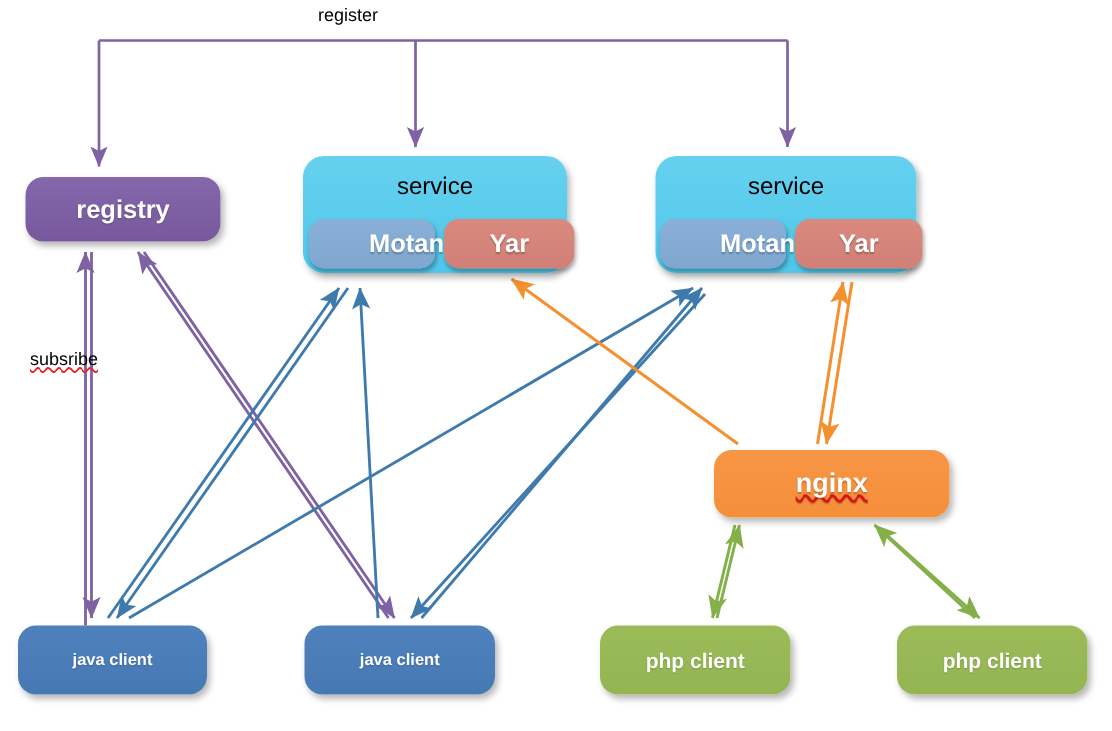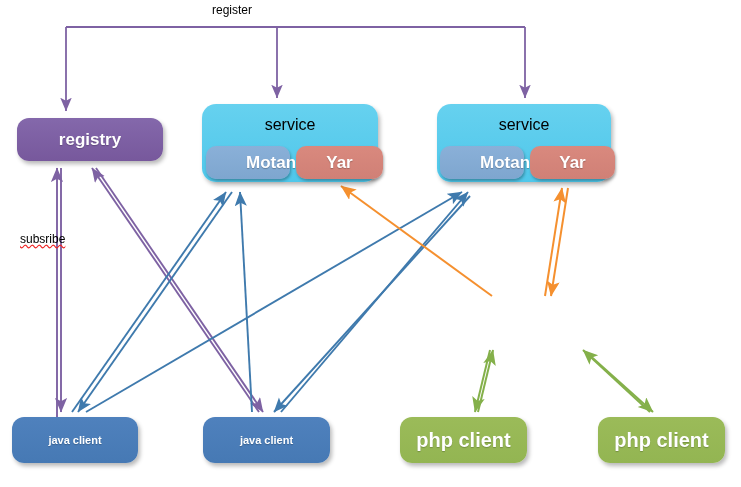--- a/index.html
+++ b/index.html
@@ -42,21 +42,21 @@
   .node-registry {
     background: linear-gradient(to bottom, #8468ab, #77589c);
     font-size: 17px;
   }
   .node-java {
     background: linear-gradient(to bottom, #4f81bd, #4679b4);
     font-size: 11px;
   }
   .node-php {
     background: linear-gradient(to bottom, #9bbb59, #93b552);
-    font-size: 20px;
+    font-size: 14px;
   }
   .node-nginx {
     background: linear-gradient(to bottom, #f79646, #f58e39);
     font-size: 18px;
   }
   .node-service {
     background: linear-gradient(to bottom, #66d1ef, #4fc7ea);
     border-radius: 14px;
     display: block;
   }
@@ -188,21 +188,21 @@
     <g>
       <path d="M650,412 L583,350" stroke="#84b04a" stroke-width="2" fill="none" marker-end="url(#ah-green)"></path>
       <path d="M586,352 L653,412" stroke="#84b04a" stroke-width="2" fill="none" marker-end="url(#ah-green)"></path>
     </g>
   </svg>
 
   <div class="edge-label" style="left:212px; top:3px;">register</div>
 
   <div class="edge-label spell" style="left:20px; top:200px;margin-top:32px;">subsribe</div>
 
-  <div class="node node-registry" style="left:17px; top:118px; width:146px; height:43px;">
+  <div class="node node-registry" style="left:17px; top:118px; width:130px; height:43px;">
     <span>registry</span>
   </div>
 
   <div class="node node-service" style="left:202px; top:104px; width:176px; height:78px;">
     <div class="service-title">service</div>
     <div class="chip chip-motan" style="left:4px; top:42px; width:84px; height:33px;">
       <span>Motan</span>
     </div>
     <div class="chip chip-yar" style="left:94px; top:42px; width:87px; height:33px;">
       <span>Yar</span>
@@ -212,20 +212,23 @@
   <div class="node node-service" style="left:437px; top:104px; width:174px; height:78px;">
     <div class="service-title">service</div>
     <div class="chip chip-motan" style="left:3px; top:42px; width:84px; height:33px;">
       <span>Motan</span>
     </div>
     <div class="chip chip-yar" style="left:93px; top:42px; width:85px; height:33px;">
       <span>Yar</span>
     </div>
   </div>
 
+  <div class="node node-nginx" style="left:476px; top:300px; width:157px; height:45px;">
+    <span class="spell-nginx">nginx</span>
+  </div>
 
   <div class="node node-java" style="left:12px; top:417px; width:126px; height:46px;">
     <span>java client</span>
   </div>
 
   <div class="node node-java" style="left:203px; top:417px; width:127px; height:46px;">
     <span>java client</span>
   </div>
 
   <div class="node node-php" style="left:400px; top:417px; width:127px; height:46px;">

